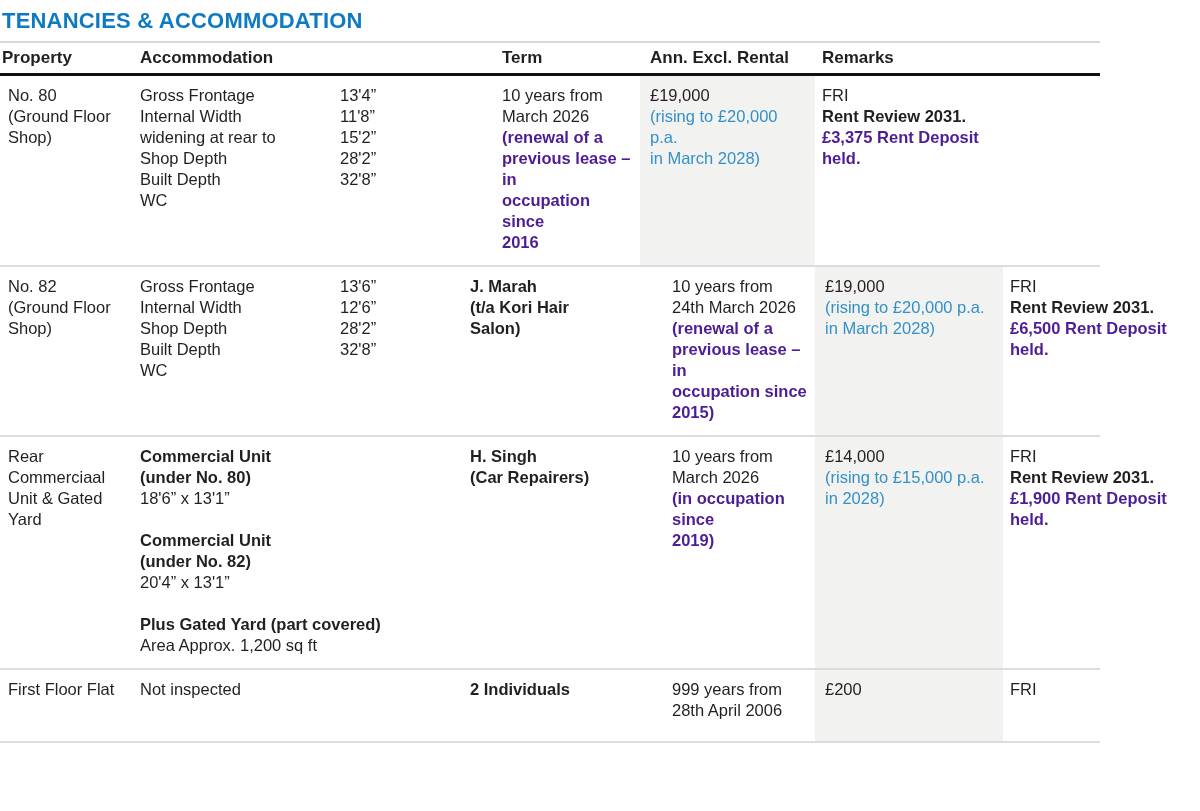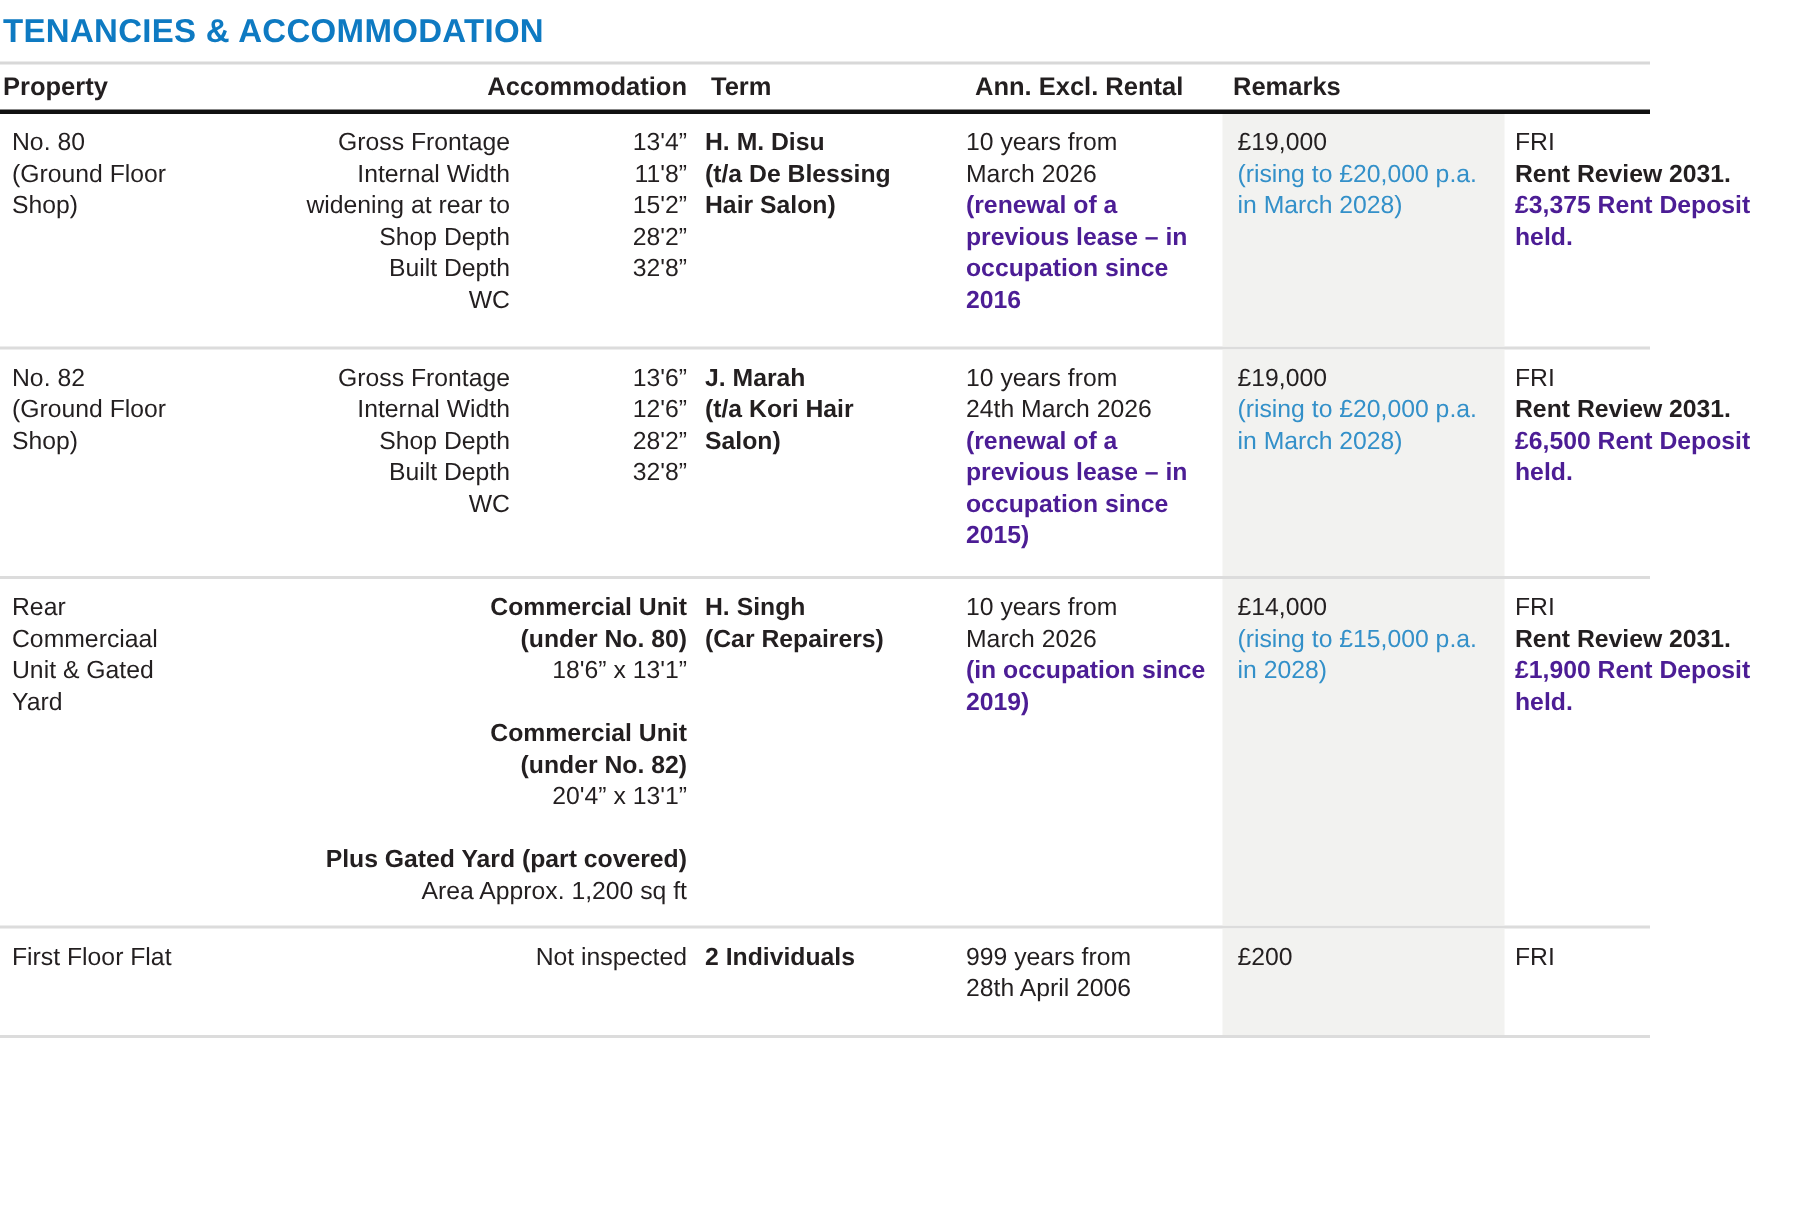--- a/index.html
+++ b/index.html
@@ -20,23 +20,23 @@
     display:grid;
     grid-template-columns:140px 330px 170px 175px 188px 197px;
   }
   .thead { border-top:2px solid #d8d8d8; border-bottom:3px solid #111111; }
   .thead .cell { font-weight:bold; font-size:17px; padding-top:4px; padding-bottom:5px; }
   .thead .c1 { padding-left:2px; }
   .body-row .cell { padding-top:9px; padding-bottom:12px; }
   .body-row { border-top:2px solid #dcdcdc; }
   .body-row.first { border-top:none; }
   .c1 { padding-left:8px; padding-right:10px; }
-  .c2 { padding-right:12px;text-align:right; }
+  .c2 { padding-right:12px; }
   .c3 { padding-right:24px; }
-  .c4 { padding-left:4px; padding-right:8px; }
+  .c4 { padding-left:4px; padding-right:8px;margin-left:28px; }
   .c5 { padding-left:10px; padding-right:6px; }
   .c6 { padding-left:7px; padding-right:4px; }
   .shade { background:#f2f2f0; }
   .tshade { border-bottom:3px solid #c9c9c7; }
   .r1 { min-height:155px; }
   .r2 { min-height:153px; }
   .r3 { min-height:228px; }
   .r4 { min-height:73px; }
   .rt { min-height:104px; }
   .b { font-weight:bold; }
@@ -76,23 +76,20 @@
           <div>widening at rear to</div>
           <div>15'2”</div>
           <div>Shop Depth</div>
           <div>28'2”</div>
           <div>Built Depth</div>
           <div>32'8”</div>
           <div>WC</div>
           <div></div>
         </div>
       </div>
-      <div class="cell c3 b ml">H. M. Disu
-(t/a De Blessing
-Hair Salon)</div>
       <div class="cell c4">
         <div class="ml">10 years from
 March 2026</div>
         <div class="ml blue">(renewal of a
 previous lease – in
 occupation since
 2016</div>
       </div>
       <div class="cell c5 shade">
         <div>£19,000</div>

